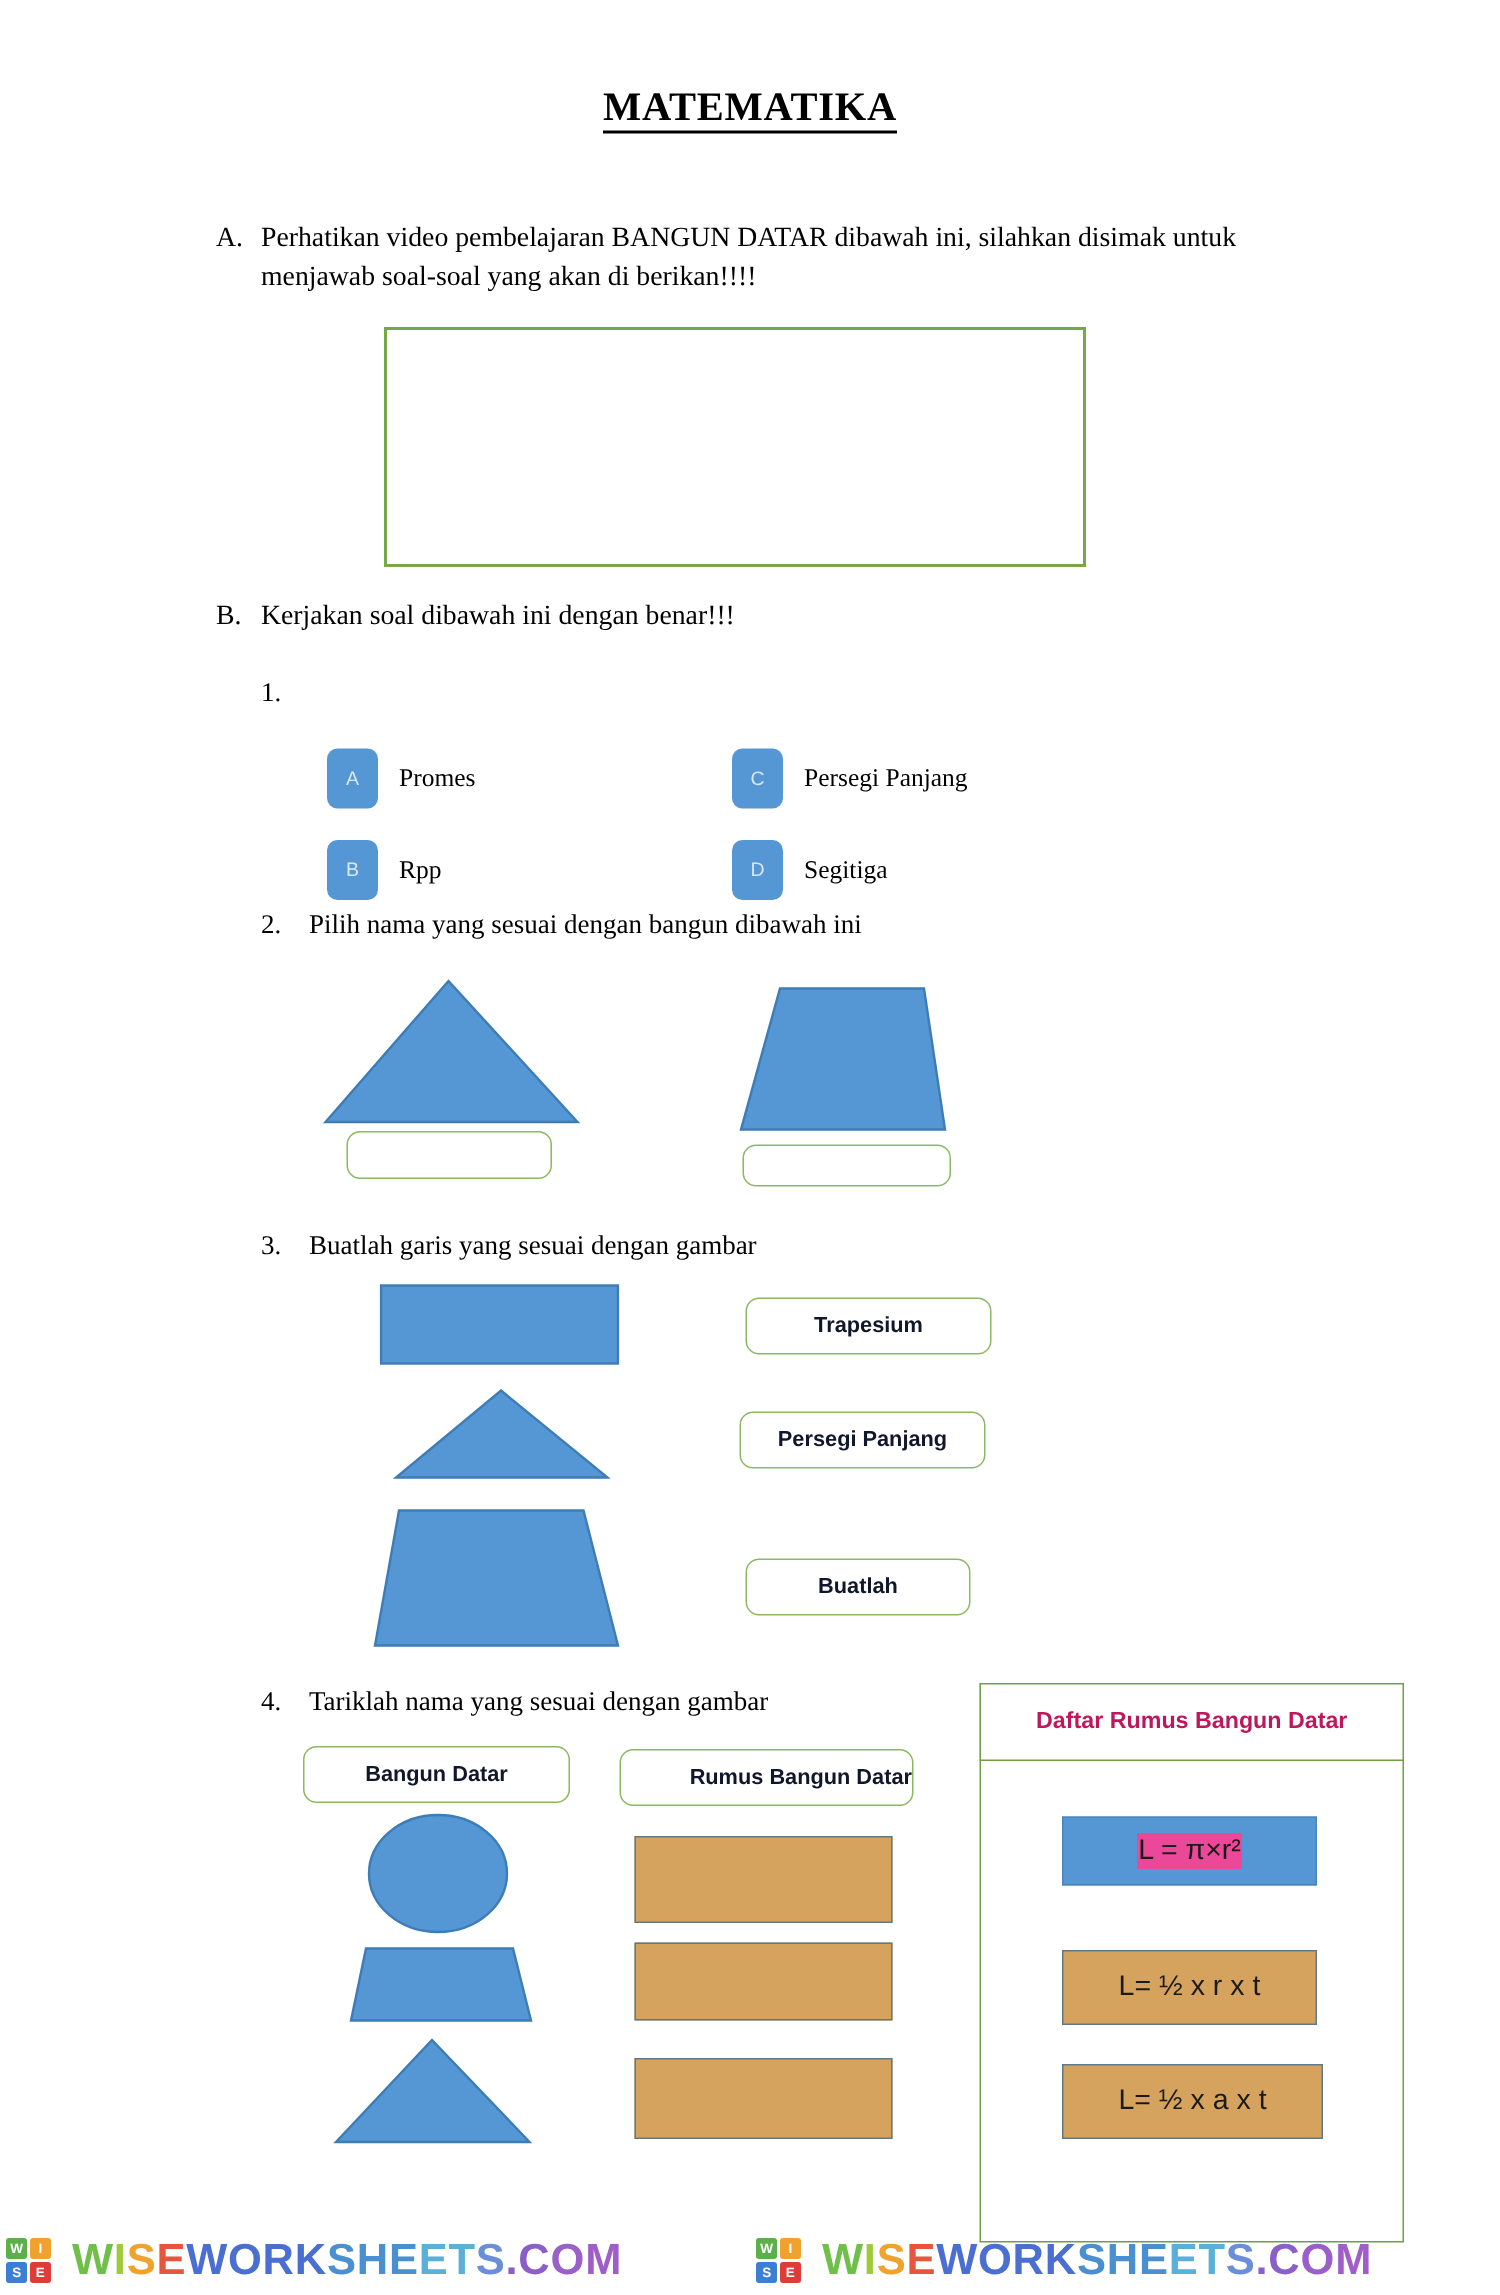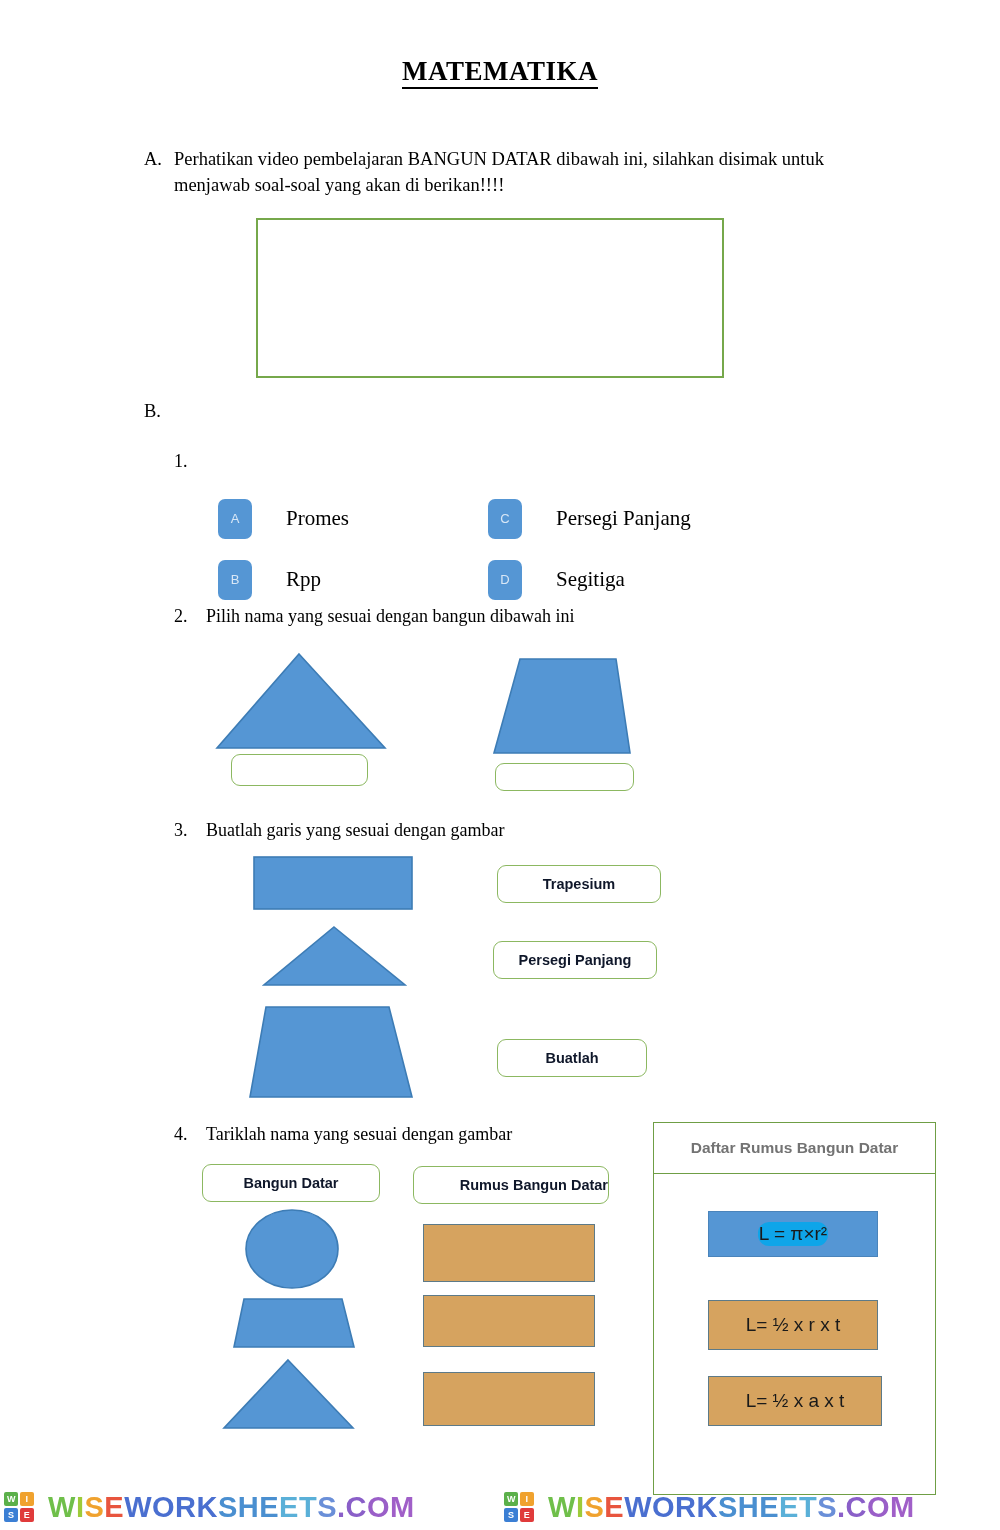--- a/index.html
+++ b/index.html
@@ -91,22 +91,22 @@
     width: 34px; height: 40px;
     background: #5596d4;
     border-radius: 7px;
     color: #d8e7f6;
     font-family: "Liberation Sans", sans-serif;
     font-size: 13px;
     display: flex; align-items: center; justify-content: center;
     flex: 0 0 34px;
   }
   .mc-label {
-    margin-left: 34px;
-    font-size: 21px;
+    margin-left: 14px;
+    font-size: 17px;
     font-family: "Liberation Serif", serif;
   }
 
   
   .shape { position: absolute; }
 
   
   .ans-box {
     position: absolute;
     border: 1.6px solid #8cb861;
@@ -145,38 +145,37 @@
   .ref-head {
     position: absolute;
     top: 1122px; left: 653px;
     width: 283px; height: 52px;
     border: 1.7px solid #6f9e45;
     background: #ffffff;
     display: flex; align-items: center; justify-content: center;
     font-family: "Liberation Sans", sans-serif;
     font-weight: bold;
     font-size: 15.5px;
-    color: #737373;
+    color: #be185d;
   }
   .formula-chip {
     position: absolute;
     display: flex; align-items: center; justify-content: center;
     font-family: "Liberation Sans", sans-serif;
     font-size: 19px;
     color: #1a1a1a;
   }
   .chip-blue {
     background: #5596d4;
     border: 1.5px solid #4a84bb;
   }
   .chip-blue .inner {
-    background: #0ea5e9;
+    background: #ec4899;
     padding: 1px 1px;
     line-height: 1.15;
-    border-radius: 11px;
   }
   .chip-tan {
     background: #d6a35f;
     border: 1.6px solid #5d7a88;
     font-weight: normal;
   }
 
   
   .footer {
     position: absolute;
@@ -225,20 +224,21 @@
 
 <div class="section" id="sectionA">
   <div class="sec-marker">A.</div>
   <div class="sec-text">Perhatikan video pembelajaran BANGUN DATAR dibawah ini, silahkan disimak untuk menjawab soal-soal yang akan di berikan!!!!</div>
 </div>
 
 <div class="video-box"></div>
 
 <div class="section" id="sectionB">
   <div class="sec-marker">B.</div>
+  <div class="sec-text">Kerjakan soal dibawah ini dengan benar!!!</div>
 </div>
 
 <div class="q" id="q1">
   <div class="q-num">1.</div>
 </div>
 
 <div class="mc-grid">
   <div class="mc-row">
     <div class="mc-opt">
       <div class="mc-badge">A</div>

